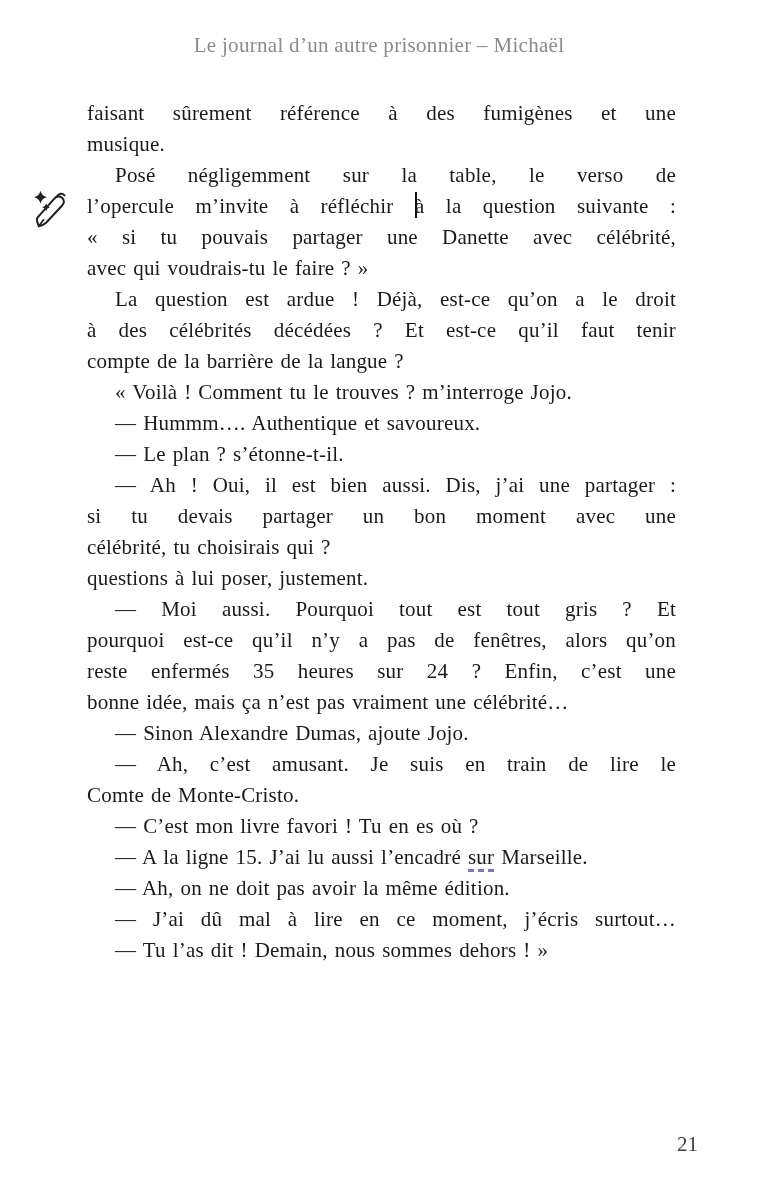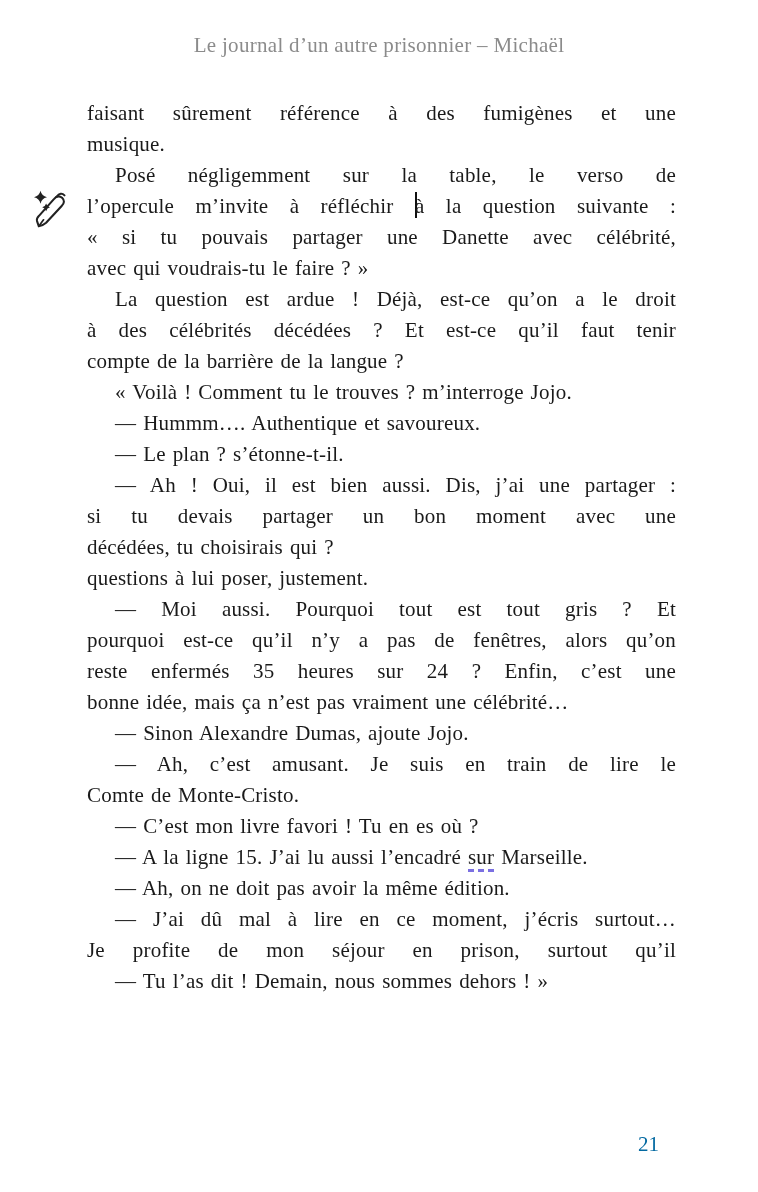--- a/index.html
+++ b/index.html
@@ -39,22 +39,22 @@
     display:inline-block;
     width:2px;height:26px;
     background:#101010;
     vertical-align:-5px;
     margin-right:-2px;
   }
   .grammar{
     border-bottom:3px dashed #7b70e2;
   }
   .page-number{
-    position:absolute;left:638px;top:1132px;
-    font-size:21px;color:#0369a1;
+    position:absolute;left:677px;top:1132px;
+    font-size:21px;color:#404040;
   }
 </style>
 </head>
 <body>
 
 <div class="page">
 
   <div class="running-header">Le journal d’un autre prisonnier – Michaël</div>
 
   <div class="margin-icon">
@@ -78,32 +78,31 @@
       <div class="line"><span>« si tu pouvais partager une Danette avec célébrité,</span></div>
       <div class="line last"><span>avec qui voudrais-tu le faire ? »</span></div>
       <div class="line indent"><span>La question est ardue ! Déjà, est-ce qu’on a le droit</span></div>
       <div class="line"><span>à des célébrités décédées ? Et est-ce qu’il faut tenir</span></div>
       <div class="line last"><span>compte de la barrière de la langue ?</span></div>
       <div class="line indent last"><span>« Voilà ! Comment tu le trouves ? m’interroge Jojo.</span></div>
       <div class="line indent last"><span>— Hummm…. Authentique et savoureux.</span></div>
       <div class="line indent last"><span>— Le plan ? s’étonne-t-il.</span></div>
       <div class="line indent"><span>— Ah ! Oui, il est bien aussi. Dis, j’ai une partager :</span></div>
       <div class="line"><span>si tu devais partager un bon moment avec une</span></div>
-      <div class="line last"><span>décédées, tu choisirais qui ?</span></div>
+      <div class="line last"><span>célébrité, tu choisirais qui ?</span></div>
       <div class="line last"><span>questions à lui poser, justement.</span></div>
       <div class="line indent"><span>— Moi aussi. Pourquoi tout est tout gris ? Et</span></div>
       <div class="line"><span>pourquoi est-ce qu’il n’y a pas de fenêtres, alors qu’on</span></div>
       <div class="line"><span>reste enfermés 35 heures sur 24 ? Enfin, c’est une</span></div>
       <div class="line last"><span>bonne idée, mais ça n’est pas vraiment une célébrité…</span></div>
       <div class="line indent last"><span>— Sinon Alexandre Dumas, ajoute Jojo.</span></div>
       <div class="line indent"><span>— Ah, c’est amusant. Je suis en train de lire le</span></div>
       <div class="line last"><span>Comte de Monte-Cristo.</span></div>
       <div class="line indent last"><span>— C’est mon livre favori ! Tu en es où ?</span></div>
       <div class="line indent last"><span>— A la ligne 15. J’ai lu aussi l’encadré </span><span class="grammar">sur</span><span> Marseille.</span></div>
       <div class="line indent last"><span>— Ah, on ne doit pas avoir la même édition.</span></div>
       <div class="line indent"><span>— J’ai dû mal à lire en ce moment, j’écris surtout…</span></div>
-      <div class="line"><span>Je profite de mon séjour en prison, surtout qu’il</span></div>
       <div class="line indent last"><span>— Tu l’as dit ! Demain, nous sommes dehors ! »</span></div>
     </div>
 
   <div class="page-number">21</div>
 
 </div>
 
 </body></html>

